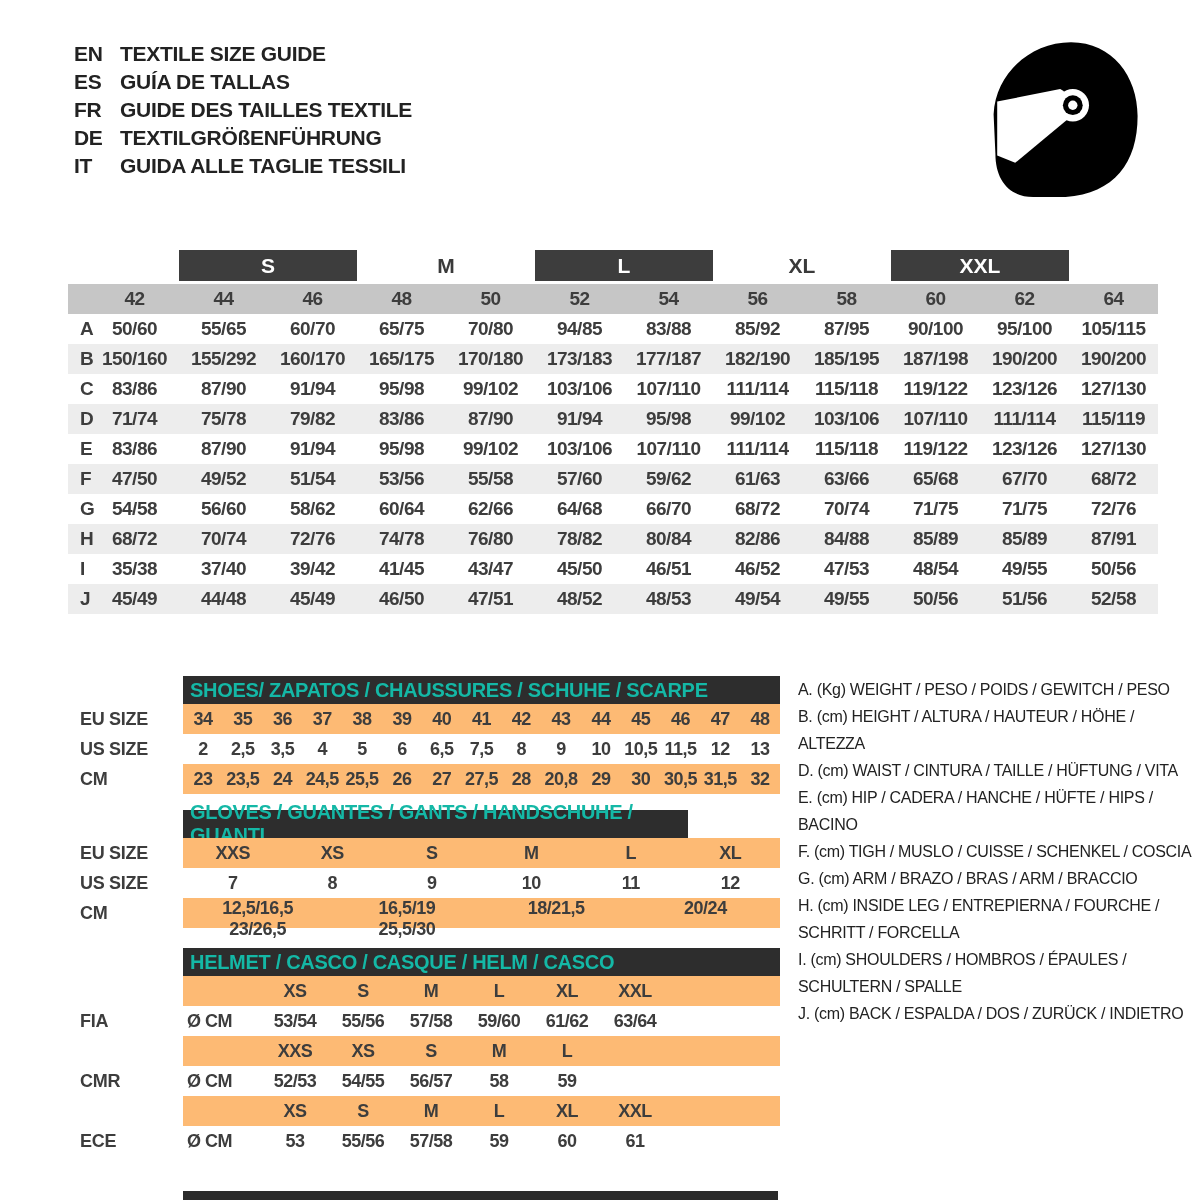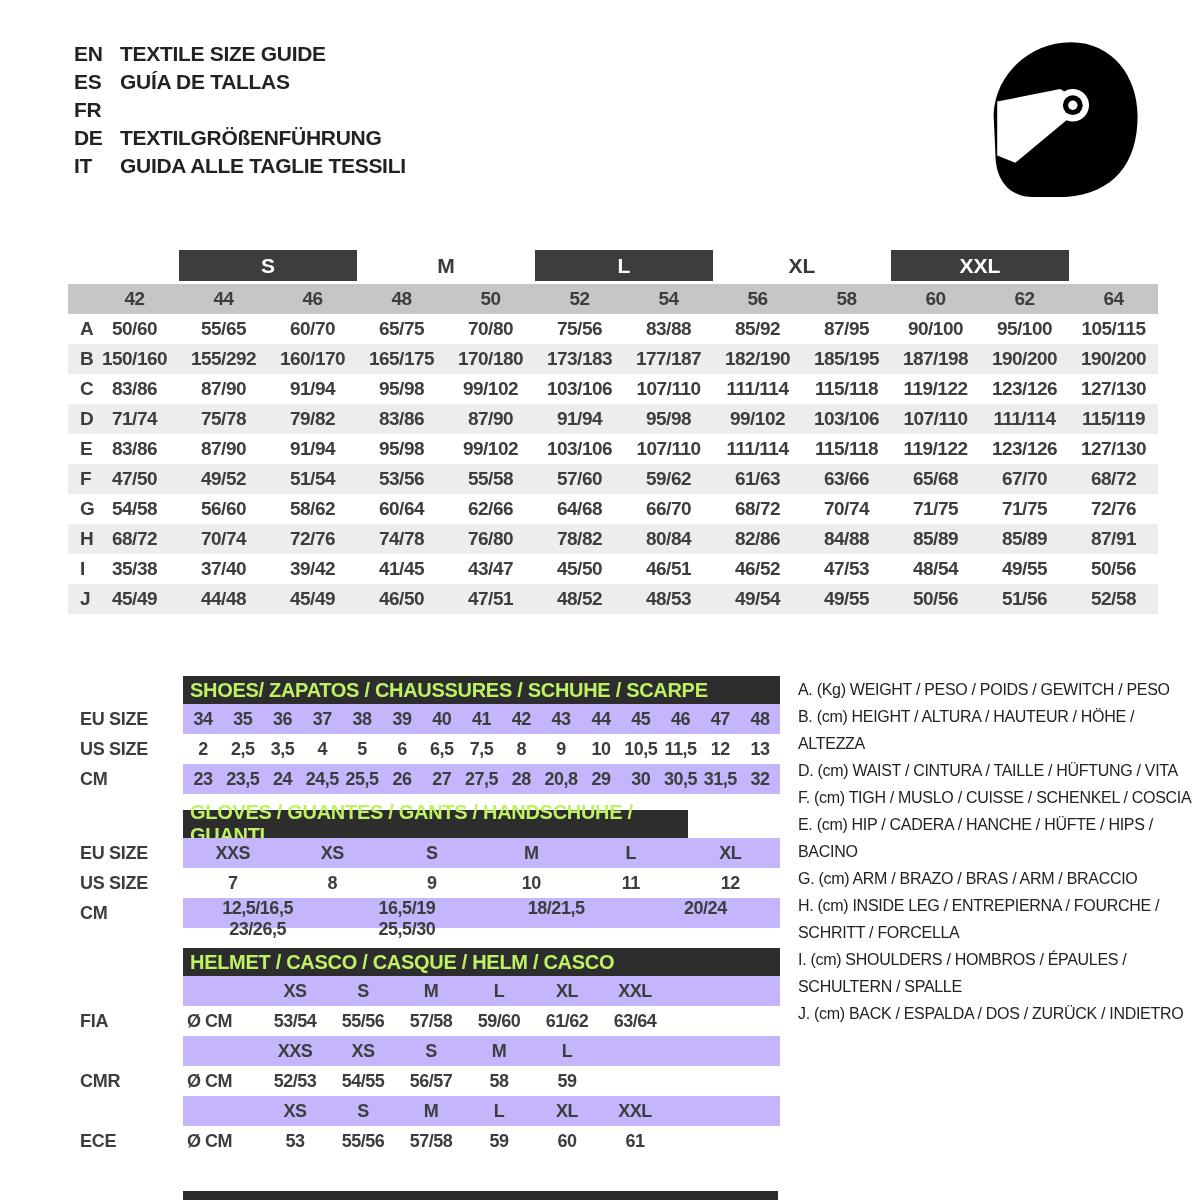--- a/index.html
+++ b/index.html
@@ -20,26 +20,26 @@
   .mt-header{height:31px;margin-bottom:3px;}
   .group-cell{display:flex;align-items:center;justify-content:center;font-size:21px;color:#3a3a3a;}
   .group-filled{background:#3d3d3d;color:#fff;}
   .mt-numrow{background:#c6c6c6;}
   .mt-cell{display:flex;align-items:center;justify-content:center;height:30px;font-size:19px;letter-spacing:-0.5px;}
   .mt-label{justify-content:flex-start;padding-left:12px;letter-spacing:0;}
   .striped{background:#ededed;}
 
   
   .sub-table{position:absolute;left:68px;font-weight:bold;}
-  .sub-header{margin-left:115px;height:28px;background:#2d2d2d;color:#bef264;display:flex;align-items:center;padding-left:7px;font-size:20px;letter-spacing:-0.3px;box-sizing:border-box;}
+  .sub-header{margin-left:115px;height:28px;background:#2d2d2d;color:#14b8a6;display:flex;align-items:center;padding-left:7px;font-size:20px;letter-spacing:-0.3px;box-sizing:border-box;}
   .sub-row{display:flex;height:30px;}
   .sub-label{width:115px;flex:0 0 115px;display:flex;align-items:center;padding-left:12px;box-sizing:border-box;font-size:18px;letter-spacing:-0.3px;}
   .sub-values{width:597px;display:grid;}
   .sub-cell{display:flex;align-items:center;justify-content:center;font-size:18px;letter-spacing:-0.5px;}
-  .striped-bg{background:#c4b5fd;}
+  .striped-bg{background:#fdba74;}
   .w597{width:597px;}
   .w505{width:505px;}
 
   
   .h-band{width:597px;display:grid;grid-template-columns:78px repeat(6,68px) auto;}
   .h-cell{display:flex;align-items:center;justify-content:center;font-size:18px;letter-spacing:-0.5px;}
   .h-unit{justify-content:flex-start;padding-left:4px;}
 
   
   .legend{position:absolute;left:798px;top:676px;width:398px;font-weight:normal;font-size:16px;line-height:27px;letter-spacing:-0.3px;color:#222;}
@@ -56,20 +56,21 @@
       <div class="lang-row">
         <span class="lang-code">EN</span>
         <span class="lang-label">TEXTILE SIZE GUIDE</span>
       </div>
       <div class="lang-row">
         <span class="lang-code">ES</span>
         <span class="lang-label">GUÍA DE TALLAS</span>
       </div>
       <div class="lang-row">
         <span class="lang-code">FR</span>
+        <span class="lang-label">GUIDE DES TAILLES TEXTILE</span>
       </div>
       <div class="lang-row">
         <span class="lang-code">DE</span>
         <span class="lang-label">TEXTILGRÖßENFÜHRUNG</span>
       </div>
       <div class="lang-row">
         <span class="lang-code">IT</span>
         <span class="lang-label">GUIDA ALLE TAGLIE TESSILI</span>
       </div>
     </div>
@@ -106,21 +107,21 @@
         <div class="mt-cell">64</div>
       </div>
     <div>
         <div class="mt-grid">
           <div class="mt-cell mt-label">A</div>
           <div class="mt-cell">50/60</div>
           <div class="mt-cell">55/65</div>
           <div class="mt-cell">60/70</div>
           <div class="mt-cell">65/75</div>
           <div class="mt-cell">70/80</div>
-          <div class="mt-cell">75/56</div>
+          <div class="mt-cell">94/85</div>
           <div class="mt-cell">83/88</div>
           <div class="mt-cell">85/92</div>
           <div class="mt-cell">87/95</div>
           <div class="mt-cell">90/100</div>
           <div class="mt-cell">95/100</div>
           <div class="mt-cell">105/115</div>
         </div>
         <div class="mt-grid striped">
           <div class="mt-cell mt-label">B</div>
           <div class="mt-cell">150/160</div>
@@ -439,22 +440,22 @@
             <div class="h-cell">61</div>
           </div>
         </div>
       </div>
   </div>
 
   <div class="legend">
       <div class="legend-line">A. (Kg) WEIGHT / PESO / POIDS / GEWITCH / PESO</div>
       <div class="legend-line">B. (cm) HEIGHT / ALTURA / HAUTEUR / HÖHE / ALTEZZA</div>
       <div class="legend-line">D. (cm) WAIST / CINTURA / TAILLE / HÜFTUNG / VITA</div>
+      <div class="legend-line">E. (cm) HIP / CADERA / HANCHE / HÜFTE / HIPS / BACINO</div>
       <div class="legend-line">F. (cm) TIGH / MUSLO / CUISSE / SCHENKEL / COSCIA</div>
-      <div class="legend-line">E. (cm) HIP / CADERA / HANCHE / HÜFTE / HIPS / BACINO</div>
       <div class="legend-line">G. (cm) ARM / BRAZO / BRAS / ARM / BRACCIO</div>
       <div class="legend-line">H. (cm) INSIDE LEG / ENTREPIERNA / FOURCHE / SCHRITT / FORCELLA</div>
       <div class="legend-line">I. (cm) SHOULDERS / HOMBROS / ÉPAULES / SCHULTERN / SPALLE</div>
       <div class="legend-line">J. (cm) BACK / ESPALDA / DOS / ZURÜCK / INDIETRO</div>
     </div>
 
   <div class="bottom-bar"></div>
 
 </div>
 

